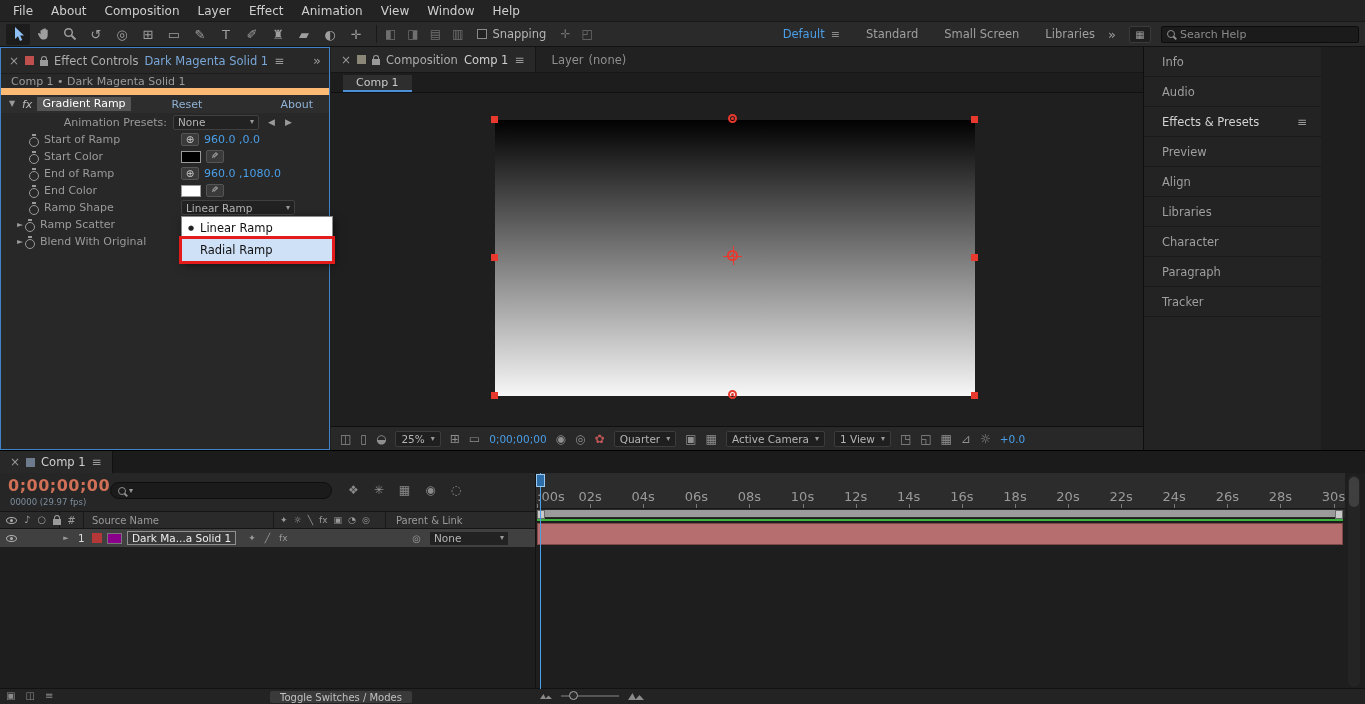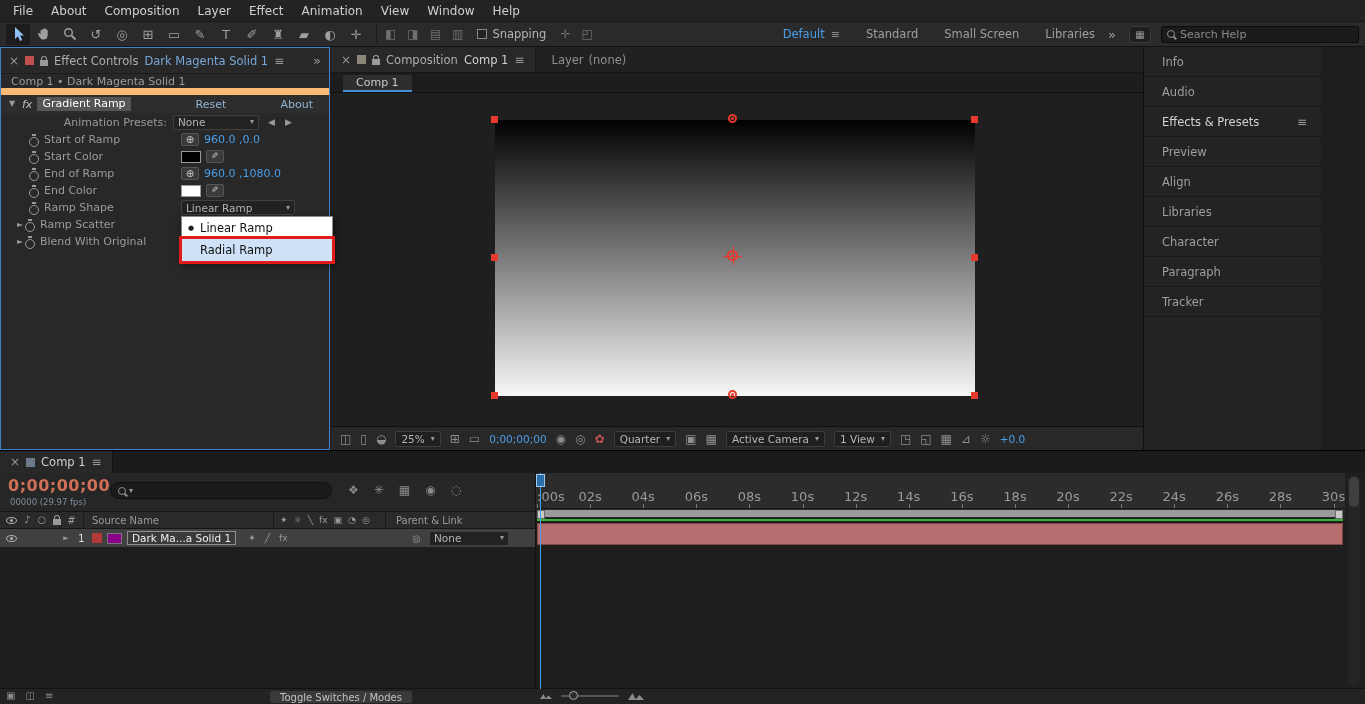--- a/index.html
+++ b/index.html
@@ -46,21 +46,21 @@
 
 .ec-panel{position:absolute;left:0;top:47px;width:330px;height:403px;background:#282828;border:1px solid #3f84c9;z-index:4}
 .ec-tabbar{height:26px;border-bottom:1px solid #1c1c1c;display:flex;align-items:center;padding:0 8px;gap:6px;position:relative}
 .tab-title{color:#adadad;font-size:11.5px;white-space:nowrap}
 .tab-subject{color:#79a7d8;font-size:11.5px;white-space:nowrap}
 .ec-overflow{position:absolute;right:8px;color:#9a9a9a;font-size:13px}
 .ec-breadcrumb{height:21px;display:flex;align-items:center;padding:0 10px;color:#9a9a9a;border-bottom:7px solid #fdba74}
 .fx-header{height:18px;display:flex;align-items:center;gap:5px;padding:0 6px;background:#2d2d2d}
 .fx-badge{font-style:italic;color:#bdbdbd}
 .fx-name{background:#555;color:#fff;padding:0 5px;height:14px;line-height:14px}
-.fx-reset{color:#8fb2d4;margin-left:60px}
+.fx-reset{color:#8fb2d4;margin-left:36px}
 .fx-about{color:#8fb2d4;margin-left:auto;margin-right:10px}
 .presets-row{height:18px;display:flex;align-items:center}
 .presets-label{width:172px;text-align:right;color:#9a9a9a;padding-right:6px}
 .preset-arrows{display:flex;gap:10px;margin-left:9px;color:#9a9a9a;font-size:9px}
 .prop-row{height:17px;display:flex;align-items:center;padding-left:28px;position:relative}
 .prop-row.tw{padding-left:14px}
 .sw{width:10px;height:12px;position:relative;display:inline-block;flex:none;margin-right:5px}
 .sw::before{content:"";position:absolute;left:0;top:3px;width:8px;height:8px;border:1px solid #9a9a9a;border-radius:50%}
 .sw::after{content:"";position:absolute;left:3px;top:0;width:4px;height:2px;background:#9a9a9a}
 .plabel{color:#9a9a9a}

